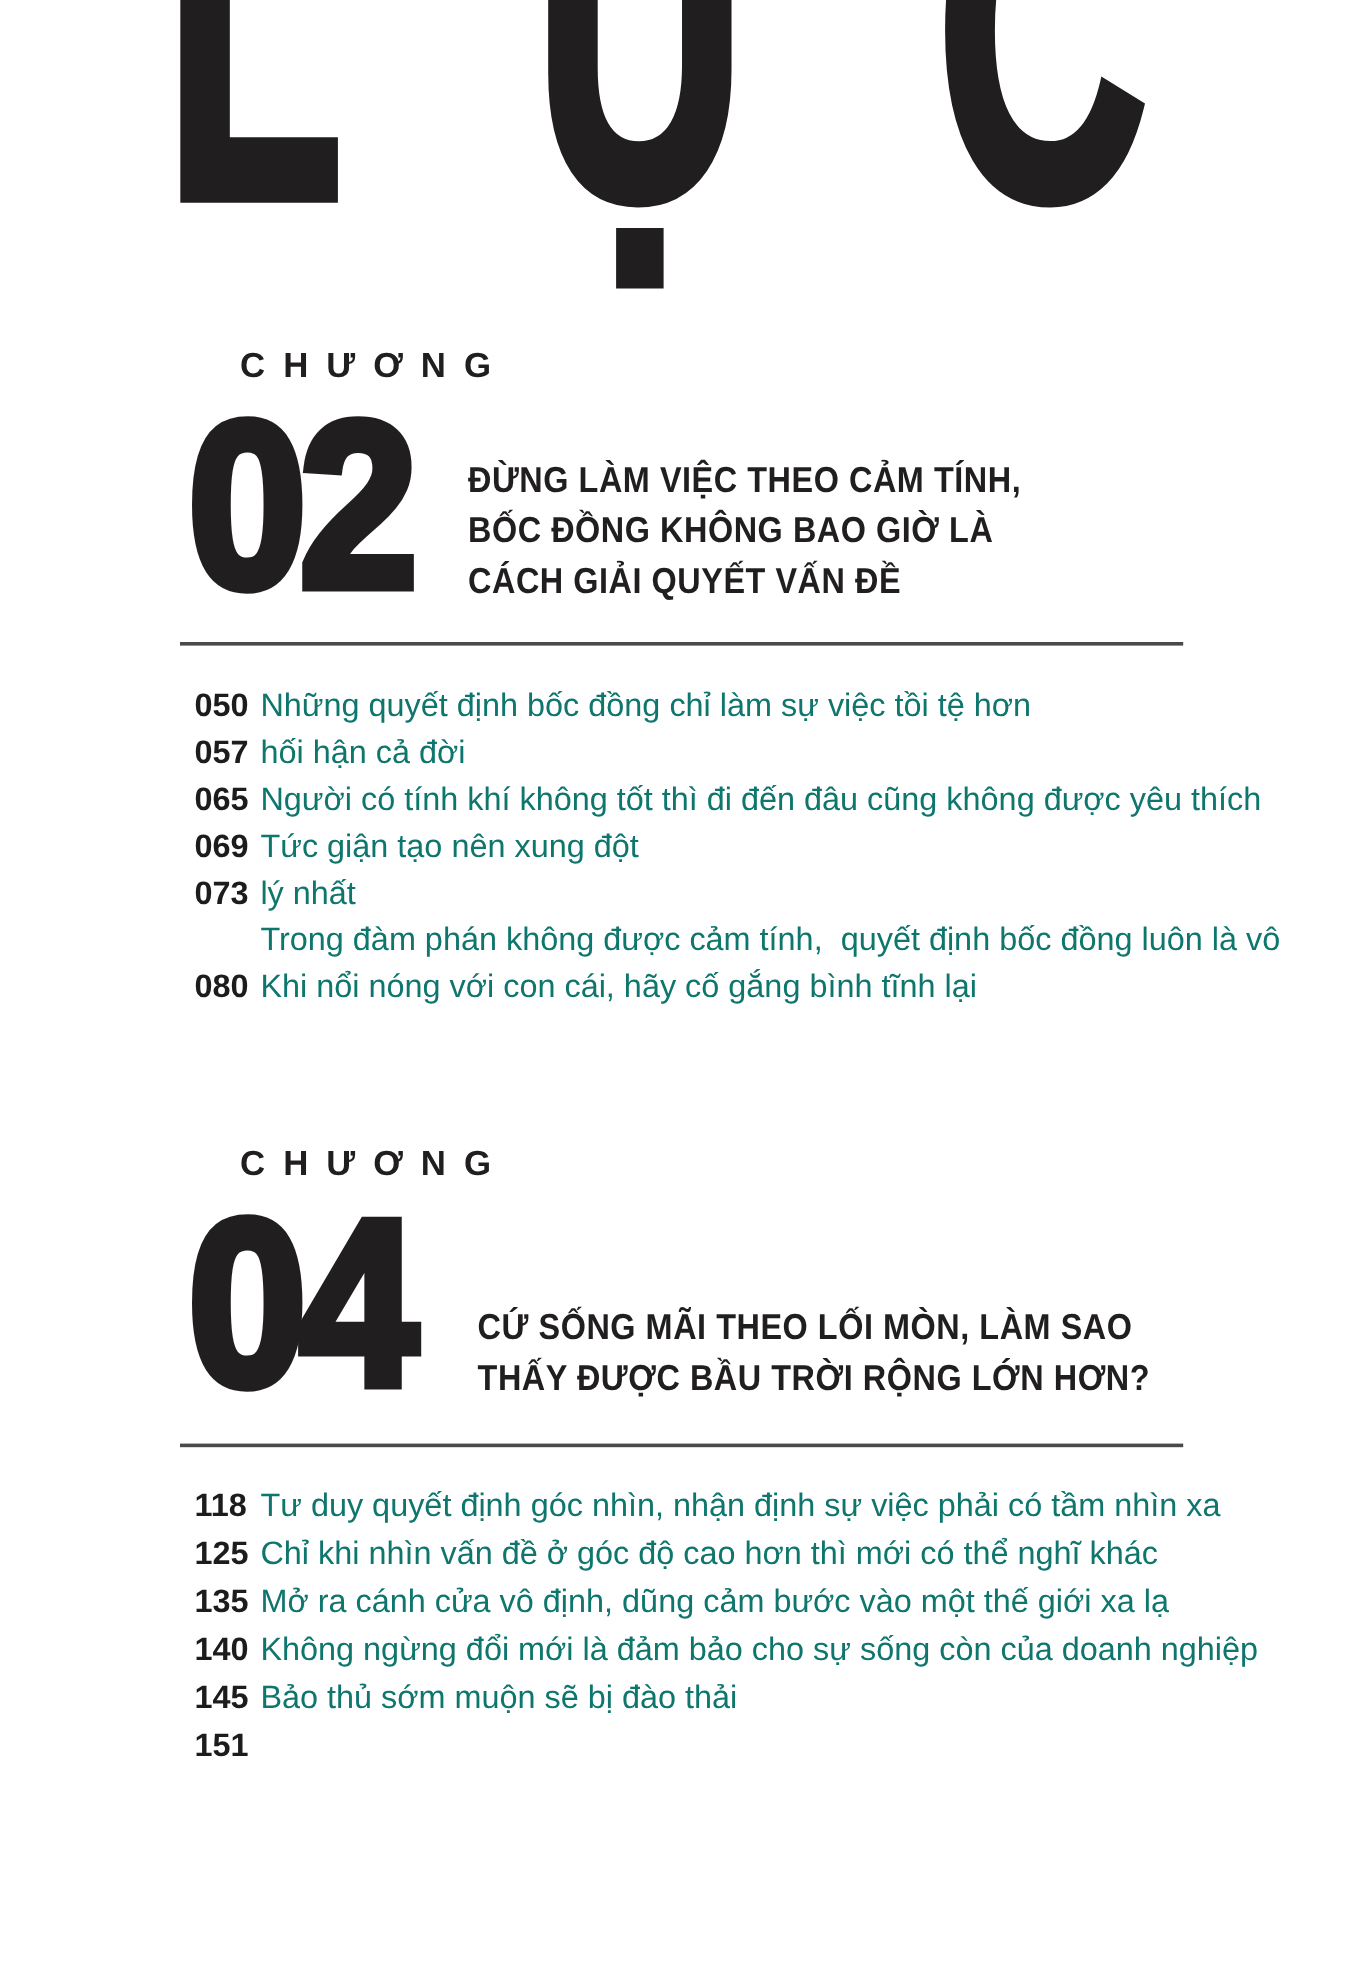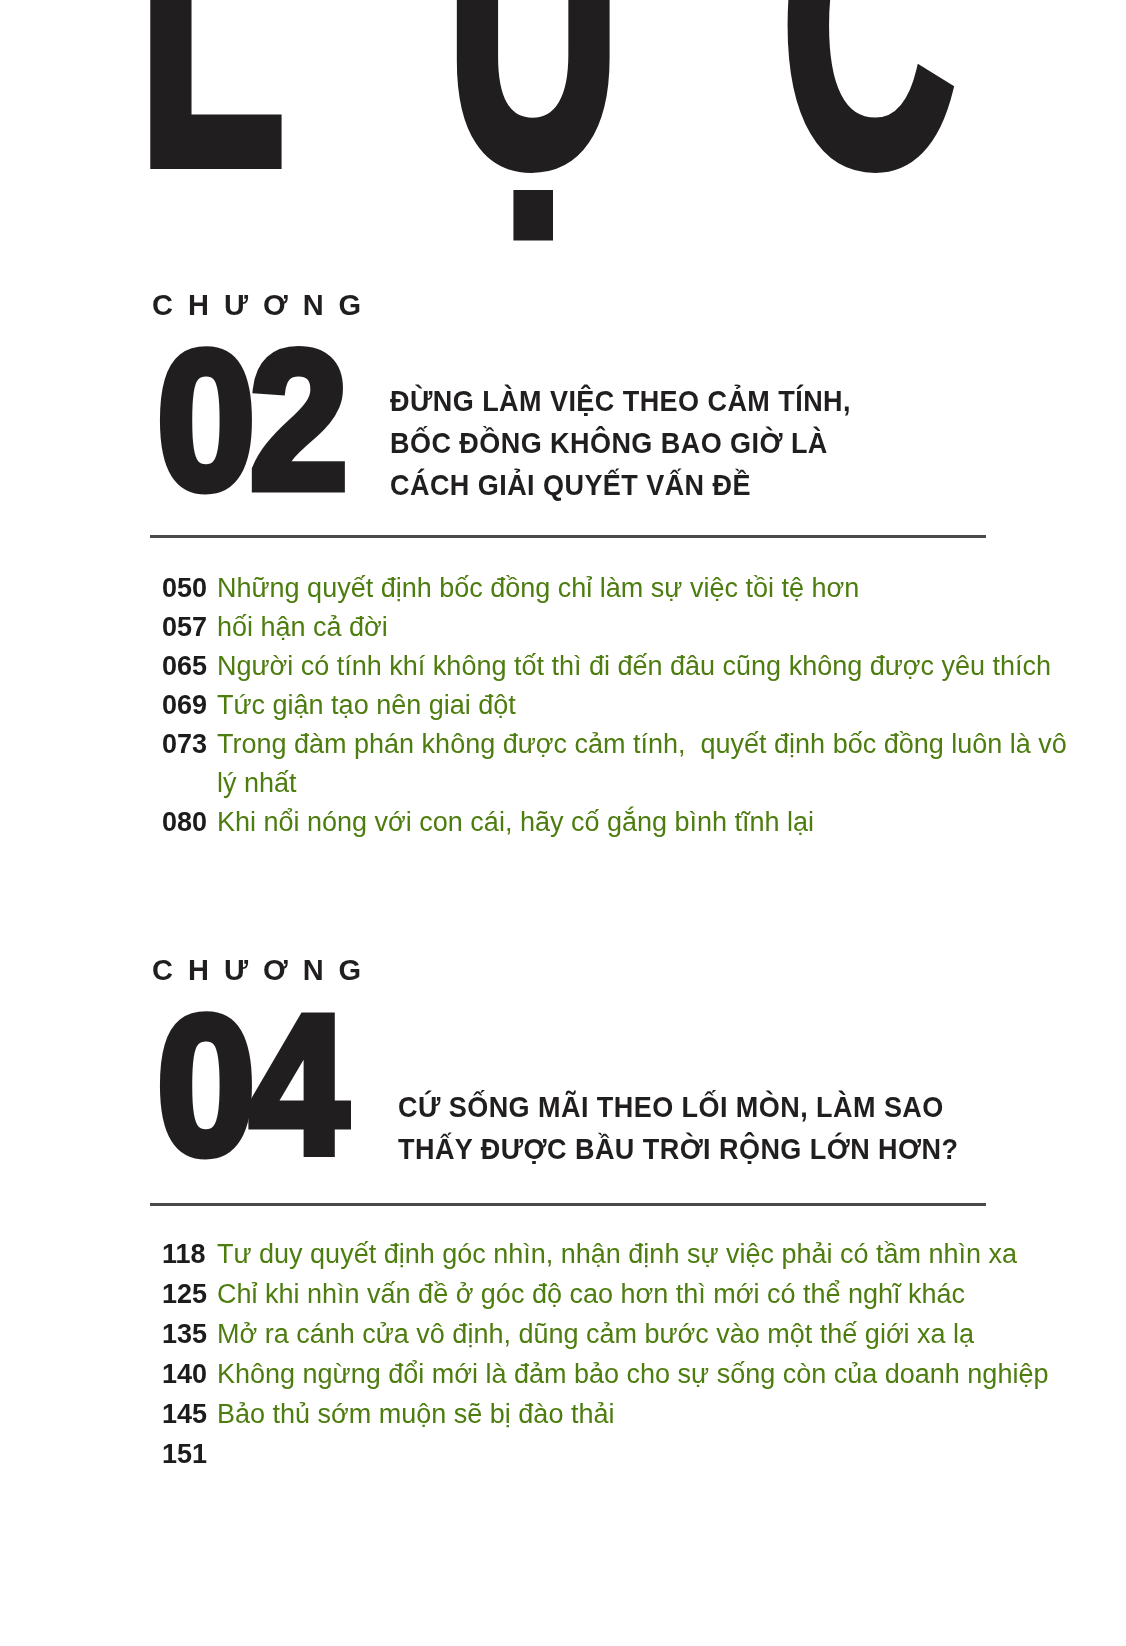--- a/index.html
+++ b/index.html
@@ -11,21 +11,21 @@
   .heading{
     position:absolute;left:137px;top:-174px;width:1344px;
     display:flex;justify-content:space-between;
     font-size:400px;line-height:1;font-weight:bold;color:#211e1f;
     -webkit-text-stroke:10px #211e1f;
     transform:scaleX(0.61);transform-origin:left top;
     white-space:nowrap;
   }
   .chapter-label{
     position:absolute;font-size:29px;font-weight:bold;line-height:1;
-    letter-spacing:15px;color:#211e1f;white-space:nowrap;
+    letter-spacing:15px;color:#211e1f;white-space:nowrap;margin-left:48px;
   }
   .chapter-a .chapter-label{left:152px;top:291px;}
   .chapter-b .chapter-label{left:152px;top:956px;}
   .chapter-number{
     position:absolute;font-size:196px;font-weight:bold;line-height:1;
     letter-spacing:-6px;color:#211e1f;-webkit-text-stroke:9px #211e1f;
     transform:scaleX(0.9);transform-origin:left top;white-space:nowrap;
   }
   .chapter-a .chapter-number{left:157px;top:323px;}
   .chapter-b .chapter-number{left:157px;top:988px;}
@@ -37,21 +37,21 @@
   .chapter-a .chapter-title{left:390px;top:380px;}
   .chapter-b .chapter-title{left:398px;top:1086px;}
   .rule{position:absolute;width:836px;height:3px;background:#4a4a4a;}
   .chapter-a .rule{left:150px;top:535px;}
   .chapter-b .rule{left:150px;top:1203px;}
   .toc{position:absolute;left:162px;font-size:27px;}
   .chapter-a .toc{top:569px;line-height:39px;}
   .chapter-b .toc{top:1234px;line-height:40px;}
   .toc-item{display:flex;align-items:flex-start;}
   .toc-num{width:55px;flex:0 0 55px;font-weight:bold;color:#1c1c1c;white-space:pre;}
-  .toc-text{color:#4d7c0f;}
+  .toc-text{color:#0f766e;}
   .toc-line{white-space:pre;}
 </style>
 </head>
 <body>
 
 <div class="page">
 
   <div class="heading">
       <span>L</span>
       <span>Ụ</span>
@@ -82,28 +82,28 @@
         </div>
         <div class="toc-item">
           <div class="toc-num">065</div>
           <div class="toc-text">
             <div class="toc-line">Người có tính khí không tốt thì đi đến đâu cũng không được yêu thích</div>
           </div>
         </div>
         <div class="toc-item">
           <div class="toc-num">069</div>
           <div class="toc-text">
-            <div class="toc-line">Tức giận tạo nên giai đột</div>
+            <div class="toc-line">Tức giận tạo nên xung đột</div>
           </div>
         </div>
         <div class="toc-item">
           <div class="toc-num">073</div>
           <div class="toc-text">
+            <div class="toc-line">lý nhất</div>
             <div class="toc-line">Trong đàm phán không được cảm tính,  quyết định bốc đồng luôn là vô</div>
-            <div class="toc-line">lý nhất</div>
           </div>
         </div>
         <div class="toc-item">
           <div class="toc-num">080</div>
           <div class="toc-text">
             <div class="toc-line">Khi nổi nóng với con cái, hãy cố gắng bình tĩnh lại</div>
           </div>
         </div>
       </div>
   </section>

